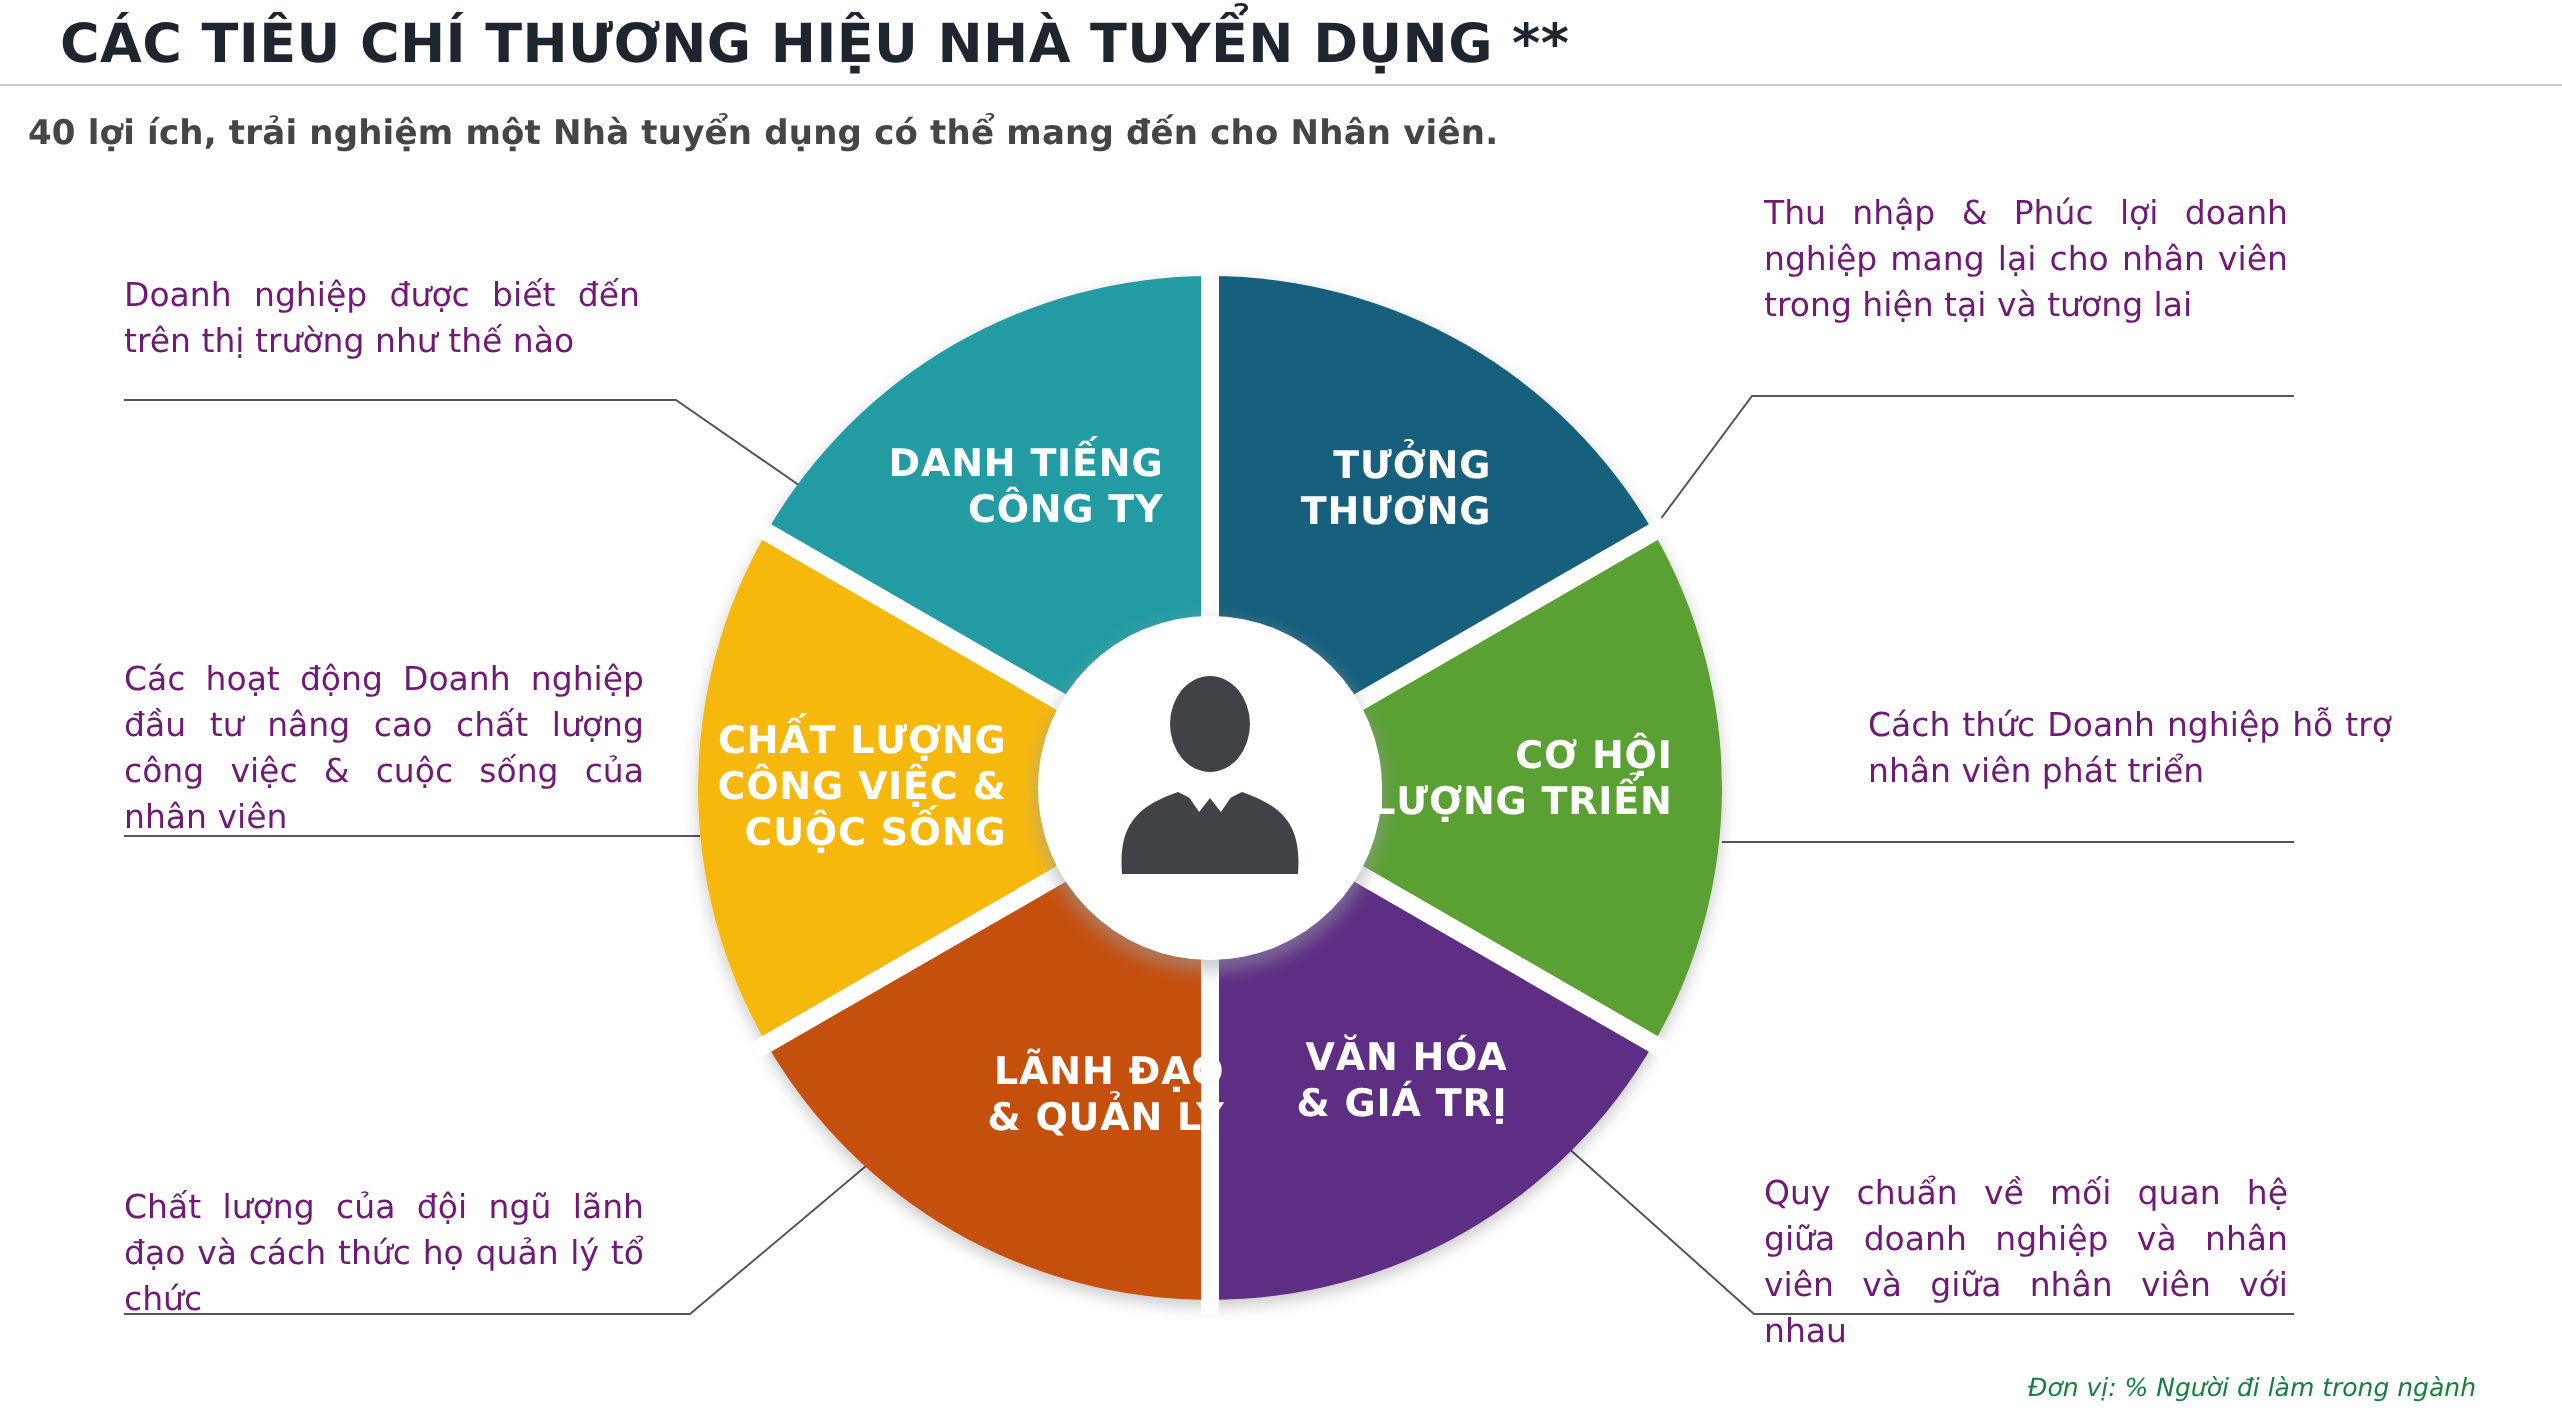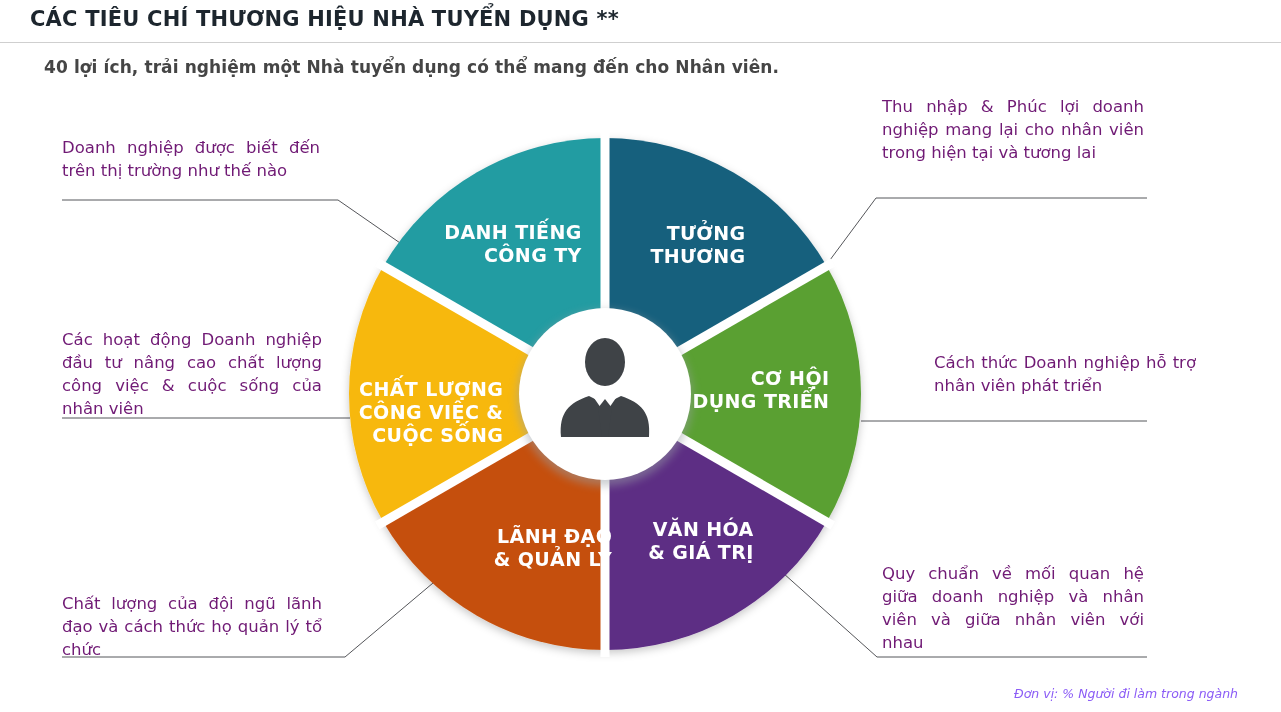--- a/index.html
+++ b/index.html
@@ -3,57 +3,57 @@
 <meta charset="utf-8">
 <style>
   html,body{margin:0;padding:0;}
   body{
     width:1281px;height:712px;position:relative;overflow:hidden;
     background:#ffffff;
     font-family:"DejaVu Sans","Liberation Sans",sans-serif;
   }
   .page-title{
     position:absolute;left:30px;top:7px;
-    font-size:21px;font-weight:700;color:#1d262e;letter-spacing:.2px;
+    font-size:27px;font-weight:700;color:#1d262e;letter-spacing:.2px;
     white-space:nowrap;
   }
   .title-divider{
     position:absolute;left:0;top:42px;width:1281px;height:1px;background:#cfcfcf;
   }
   .page-subtitle{
-    position:absolute;left:44px;top:57px;
+    position:absolute;left:14px;top:57px;
     font-size:17px;font-weight:700;color:#454545;letter-spacing:.1px;
     white-space:nowrap;
   }
   .wheel-svg{position:absolute;left:0;top:0;}
   .callout{
     position:absolute;
     font-size:16.5px;line-height:23px;color:#701a75;
     text-align:justify;text-justify:inter-word;
   }
   .c-tl{left:62px;top:136px;width:258px;}
   .c-ml{left:62px;top:328px;width:260px;}
   .c-bl{left:62px;top:592px;width:260px;}
   .c-tr{left:882px;top:95px;width:262px;}
   .c-mr{left:934px;top:351px;width:262px;}
-  .c-br{left:882px;top:562px;width:262px;}
+  .c-br{left:882px;top:585px;width:262px;}
   .seg-label{
     position:absolute;transform:translate(-50%,-50%);
     font-size:19px;font-weight:700;color:#ffffff;letter-spacing:.4px;
     line-height:23px;text-align:right;white-space:pre-line;
   }
   .l-danh-tieng{left:513px;top:244px;}
   .l-tuong-thuong{left:698px;top:245px;}
   .l-co-hoi{left:761px;top:390px;}
   .l-van-hoa{left:701px;top:541px;}
   .l-lanh-dao{left:513px;top:548px;margin-left:40px;}
-  .l-chat-luong{left:431px;top:394px;margin-top:18px;}
+  .l-chat-luong{left:431px;top:394px;}
   .footer-note{
     position:absolute;right:43px;top:686px;
-    font-size:12.5px;font-style:italic;color:#8b5cf6;white-space:nowrap;
+    font-size:12.5px;font-style:italic;color:#15803d;white-space:nowrap;
   }
 </style>
 </head>
 <body>
 
 <div class="page-title">CÁC TIÊU CHÍ THƯƠNG HIỆU NHÀ TUYỂN DỤNG **</div>
 <div class="title-divider"></div>
 <div class="page-subtitle">40 lợi ích, trải nghiệm một Nhà tuyển dụng có thể mang đến cho Nhân viên.</div>
 
 <svg class="wheel-svg" width="1281" height="712" viewBox="0 0 1281 712">
@@ -102,21 +102,21 @@
       <path d="M605,399 L612,408 L608,437 L602,437 L598,408 Z" fill="#3f4347"></path>
     </g>
   </g>
 </svg>
 
 <div class="seg-label l-danh-tieng">DANH TIẾNG
 CÔNG TY</div>
 <div class="seg-label l-tuong-thuong">TƯỞNG
 THƯƠNG</div>
 <div class="seg-label l-co-hoi">CƠ HỘI
-DỤNG TRIỂN</div>
+LƯỢNG TRIỂN</div>
 <div class="seg-label l-van-hoa">VĂN HÓA
 &amp; GIÁ TRỊ</div>
 <div class="seg-label l-lanh-dao">LÃNH ĐẠO
 &amp; QUẢN LÝ</div>
 <div class="seg-label l-chat-luong">CHẤT LƯỢNG
 CÔNG VIỆC &amp;
 CUỘC SỐNG</div>
 
 <div class="callout c-tl">Doanh nghiệp được biết đến trên thị trường như thế nào</div>
 <div class="callout c-tr">Thu nhập &amp; Phúc lợi doanh nghiệp mang lại cho nhân viên trong hiện tại và tương lai</div>

